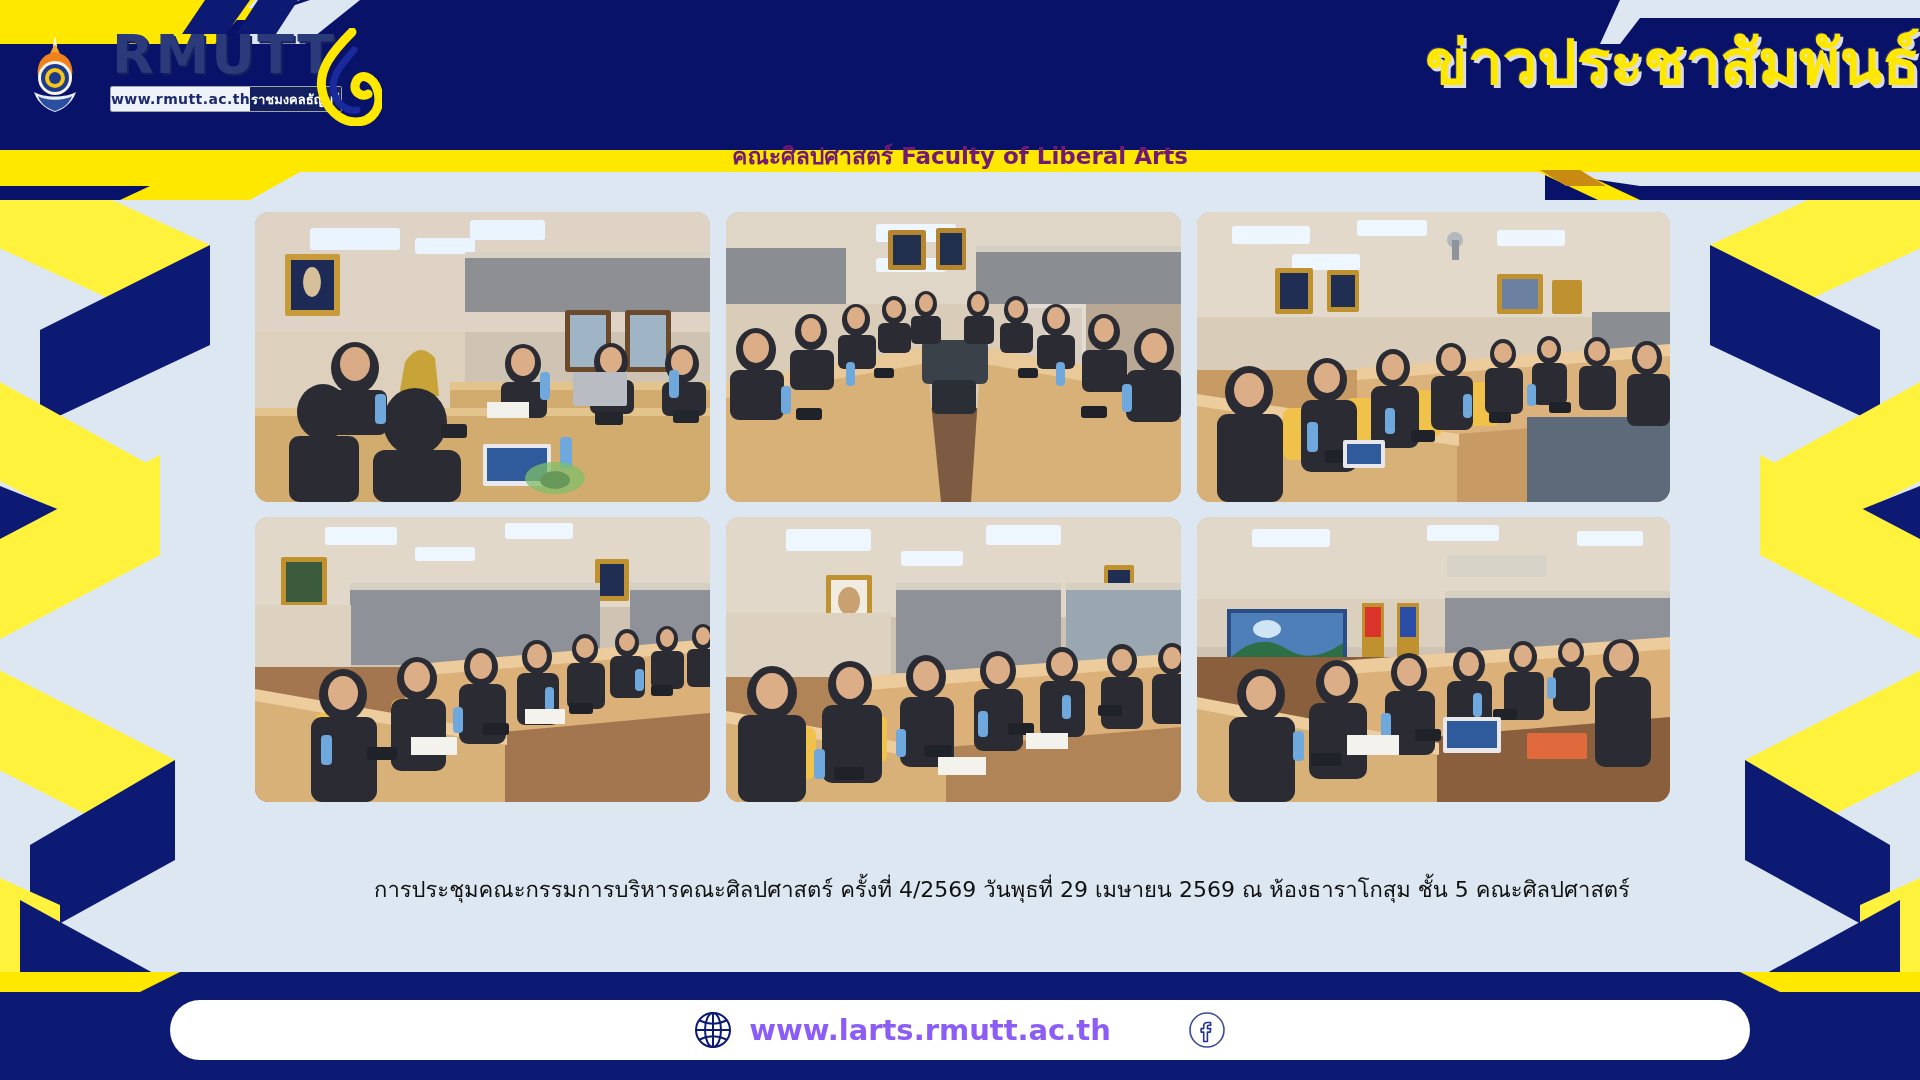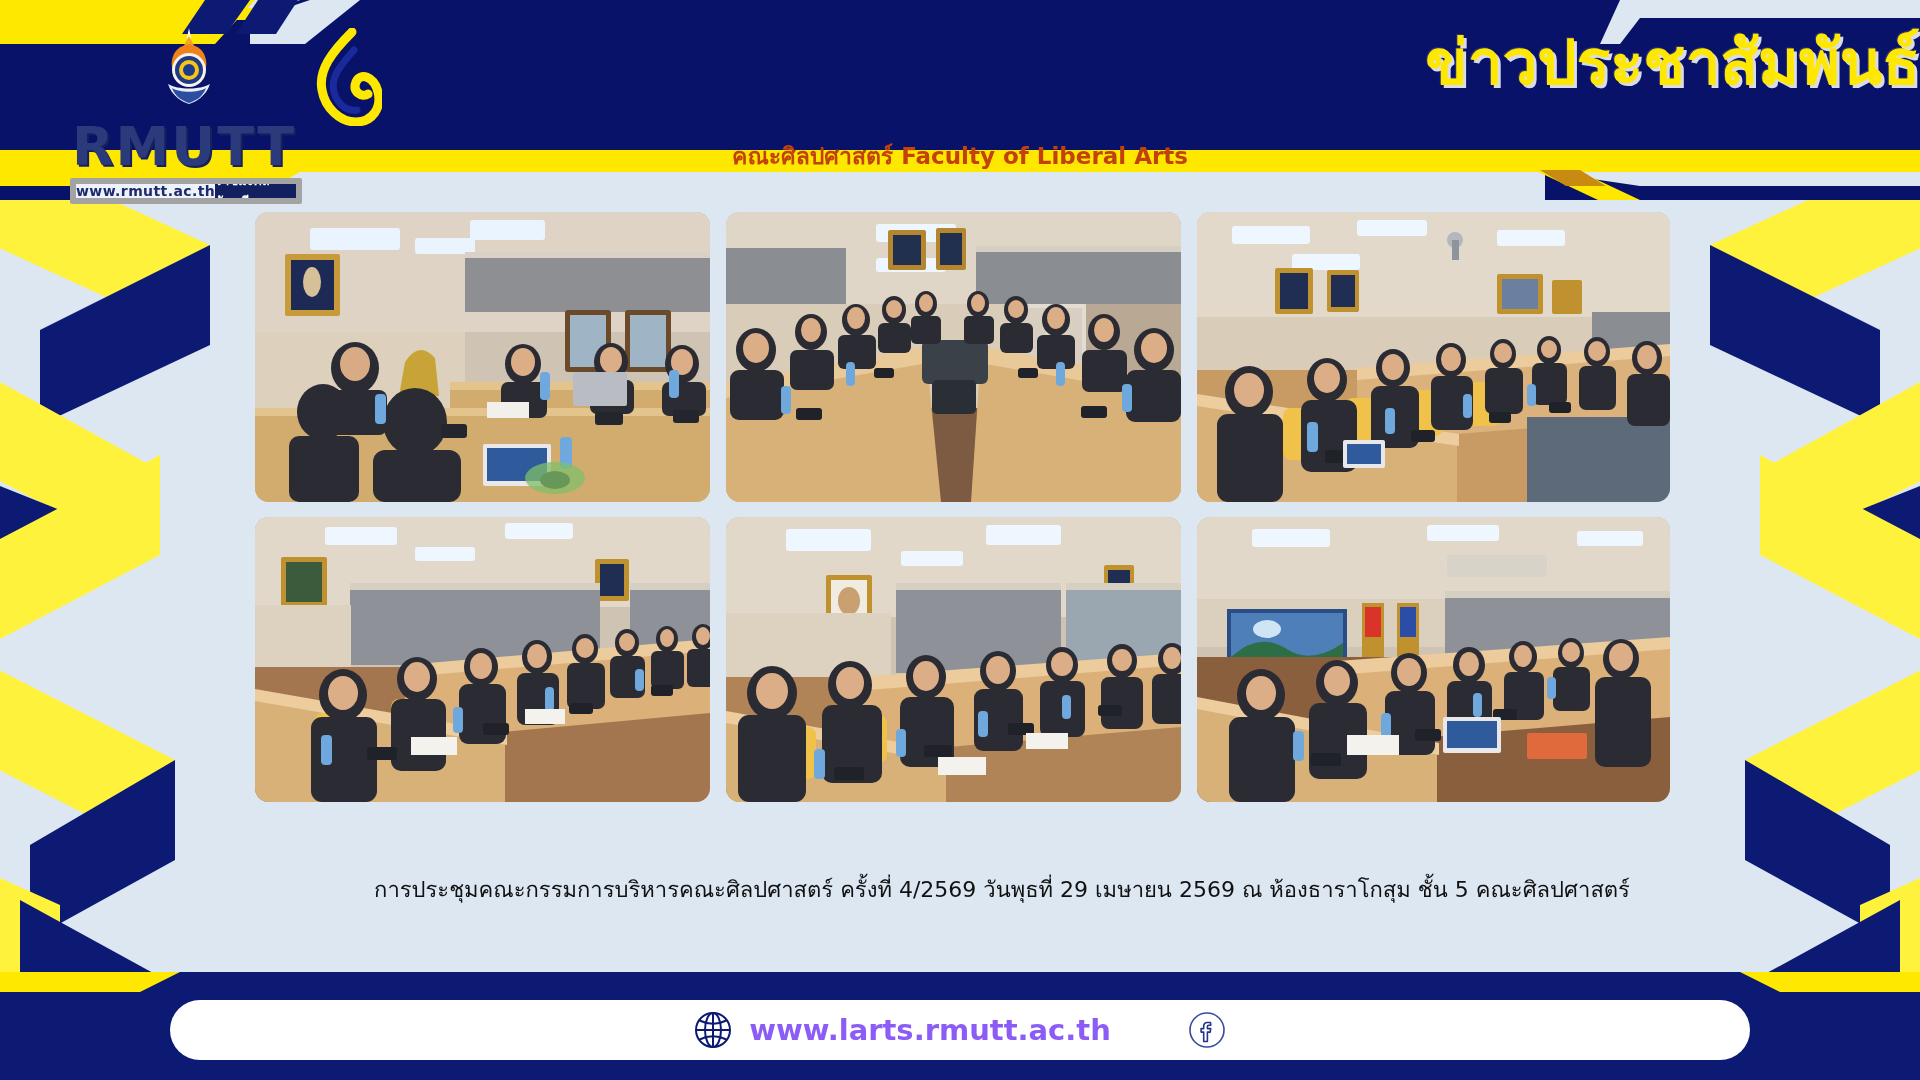--- a/index.html
+++ b/index.html
@@ -17,34 +17,34 @@
   .edge.left { left:0; }
   .edge.right { right:0; }
 
   
   .header-wrap { position:absolute; left:0; top:0; width:1920px; height:190px; }
   .hdr-svg { position:absolute; left:0; top:0; }
 
   .logo-block {
     position:absolute; left:24px; top:26px;
     width:330px; height:100px;
-    display:flex; align-items:center; gap:12px;flex-direction:column;
+    display:flex; align-items:center; gap:24px;
   }
   .seal { width:62px; height:84px; flex:0 0 auto; }
   .rmutt-mark { position:relative; width:238px; height:92px; }
   .rmutt-letters {
     font-family:"DejaVu Sans", sans-serif;
     font-weight:700; font-size:54px; letter-spacing:2px;
     color:#2b3a7a; line-height:1;
     position:absolute; left:2px; top:-2px;
     text-shadow:2px 2px 0 #16205c;
   }
   .rmutt-urlbar {
     position:absolute; left:0; top:56px; width:232px; height:26px;
-    display:flex; border:6px solid #a3a3a3; border-radius:2px; overflow:hidden;
+    display:flex; border:1px solid #a3a3a3; border-radius:2px; overflow:hidden;
   }
   .rmutt-url {
     flex:0 0 135px; background:#eef3fb; color:#1d2a6b;
     font-family:"DejaVu Sans", sans-serif; font-size:14px; font-weight:600;
     display:flex; align-items:center; justify-content:center; letter-spacing:.4px;
   }
   .rmutt-th {
     flex:1; background:#13205f; color:#ffffff;
     font-size:13px; font-weight:600;
     display:flex; align-items:center; justify-content:center;
@@ -57,21 +57,21 @@
     font-family:"DejaVu Sans", sans-serif;
     font-weight:700; font-size:62px; line-height:1.05;
     color:#ffe800;
     text-shadow:3px 3px 0 rgba(255,255,255,.85), -1px -1px 0 rgba(120,120,120,.35);
     white-space:nowrap;
   }
   .subtitle-1 {
     position:absolute; left:0; top:138px; width:1920px;
     text-align:center;
     font-family:"DejaVu Sans", sans-serif;
-    font-weight:700; font-size:23px; color:#c2410c;
+    font-weight:700; font-size:23px; color:#701a75;
     white-space:nowrap;
   }
   .subtitle-2 {
     position:absolute; left:0; top:169px; width:1920px;
     text-align:center;
     font-family:"DejaVu Sans", sans-serif;
     font-weight:700; font-size:29px; color:#1a2a9c;
     white-space:nowrap;
   }
 

